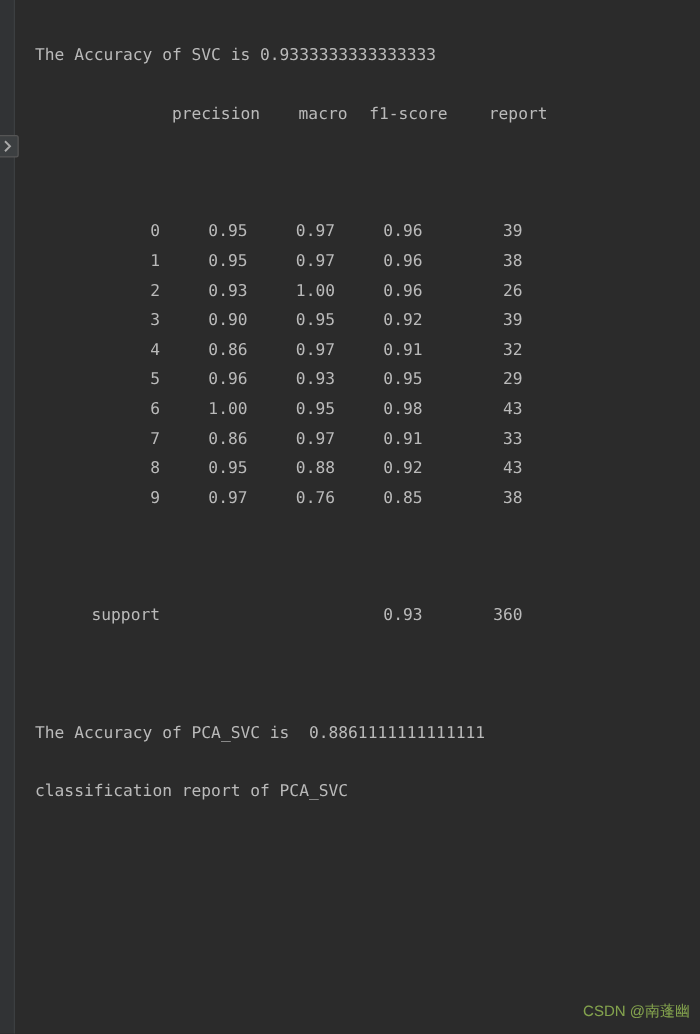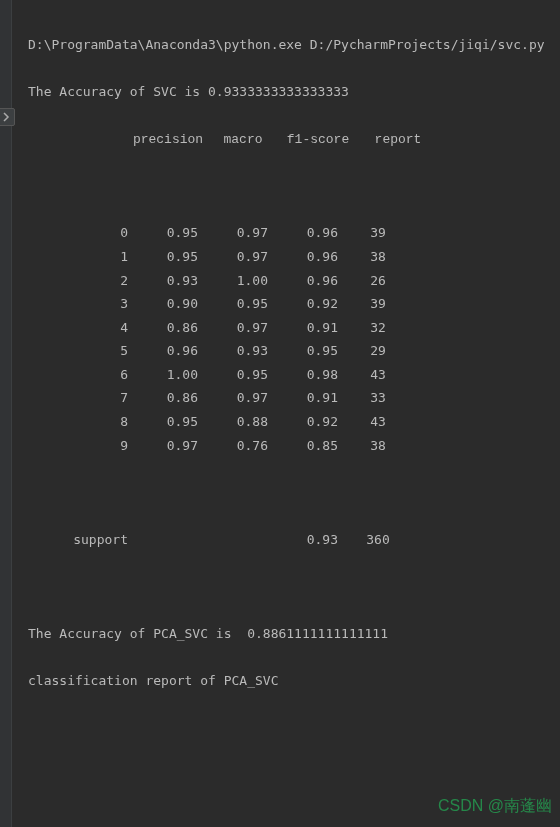--- a/index.html
+++ b/index.html
@@ -33,44 +33,43 @@
     .gutter-btn svg { width: 10px; height: 10px; }
     .console {
       position: absolute;
       left: 14px; top: 0;
       padding: 10px 8px 8px 14px;
       white-space: pre;
     }
     .watermark {
       position: absolute;
       right: 8px; bottom: 6px;
-      color: #22c55e;
-      font-size: 16px;
+      color: #bef264;
+      font-size: 12px;
       opacity: 0.6;
       font-family: sans-serif;
     }
     .row { display: block; height: 23.6px; }
     .label { display: inline-block; width: 100px; text-align: right; }
     .num { display: inline-block; width: 70px; text-align: right; }
-    .sup { display: inline-block; width: 80px; text-align: center; }
-    .hdr { display: inline-block; text-align: center; font-family: Liberation Mono, monospace; }
+    .sup { display: inline-block; width: 80px; text-align: right; }
+    .hdr { display: inline-block; text-align: right; }
   </style>
 </head>
 <body>
 
 <div class="gutter">
   <div class="gutter-btn">
     <svg viewBox="0 0 10 10">
         <path d="M3 1 L7 5 L3 9" fill="none" stroke="#aaa" stroke-width="1.5"></path>
       </svg>
   </div>
 </div>
 
 <div class="console">
-<span class="row">D:\ProgramData\Anaconda3\python.exe D:/PycharmProjects/jiqi/svc.py</span>
 <span class="row">The Accuracy of SVC is 0.9333333333333333</span>
 <span class="row"><span class="label"></span><span class="hdr" style="width:80px">precision</span><span class="hdr" style="width:70px">macro</span><span class="hdr" style="width:80px">f1-score</span><span class="hdr" style="width:80px">report</span></span>
 <span class="row"> </span>
 <div id="svc-rows"><span class="row"><span class="label">0</span><span class="num">0.95</span><span class="num">0.97</span><span class="num">0.96</span><span class="sup">39</span></span><span class="row"><span class="label">1</span><span class="num">0.95</span><span class="num">0.97</span><span class="num">0.96</span><span class="sup">38</span></span><span class="row"><span class="label">2</span><span class="num">0.93</span><span class="num">1.00</span><span class="num">0.96</span><span class="sup">26</span></span><span class="row"><span class="label">3</span><span class="num">0.90</span><span class="num">0.95</span><span class="num">0.92</span><span class="sup">39</span></span><span class="row"><span class="label">4</span><span class="num">0.86</span><span class="num">0.97</span><span class="num">0.91</span><span class="sup">32</span></span><span class="row"><span class="label">5</span><span class="num">0.96</span><span class="num">0.93</span><span class="num">0.95</span><span class="sup">29</span></span><span class="row"><span class="label">6</span><span class="num">1.00</span><span class="num">0.95</span><span class="num">0.98</span><span class="sup">43</span></span><span class="row"><span class="label">7</span><span class="num">0.86</span><span class="num">0.97</span><span class="num">0.91</span><span class="sup">33</span></span><span class="row"><span class="label">8</span><span class="num">0.95</span><span class="num">0.88</span><span class="num">0.92</span><span class="sup">43</span></span><span class="row"><span class="label">9</span><span class="num">0.97</span><span class="num">0.76</span><span class="num">0.85</span><span class="sup">38</span></span></div>
 <span class="row"> </span>
 <span class="row"><span class="label">support</span><span class="num"></span><span class="num"></span><span class="num">0.93</span><span class="sup">360</span></span>
 <span class="row"> </span>
 <span class="row">The Accuracy of PCA_SVC is  0.8861111111111111</span>
 <span class="row">classification report of PCA_SVC</span>
 

